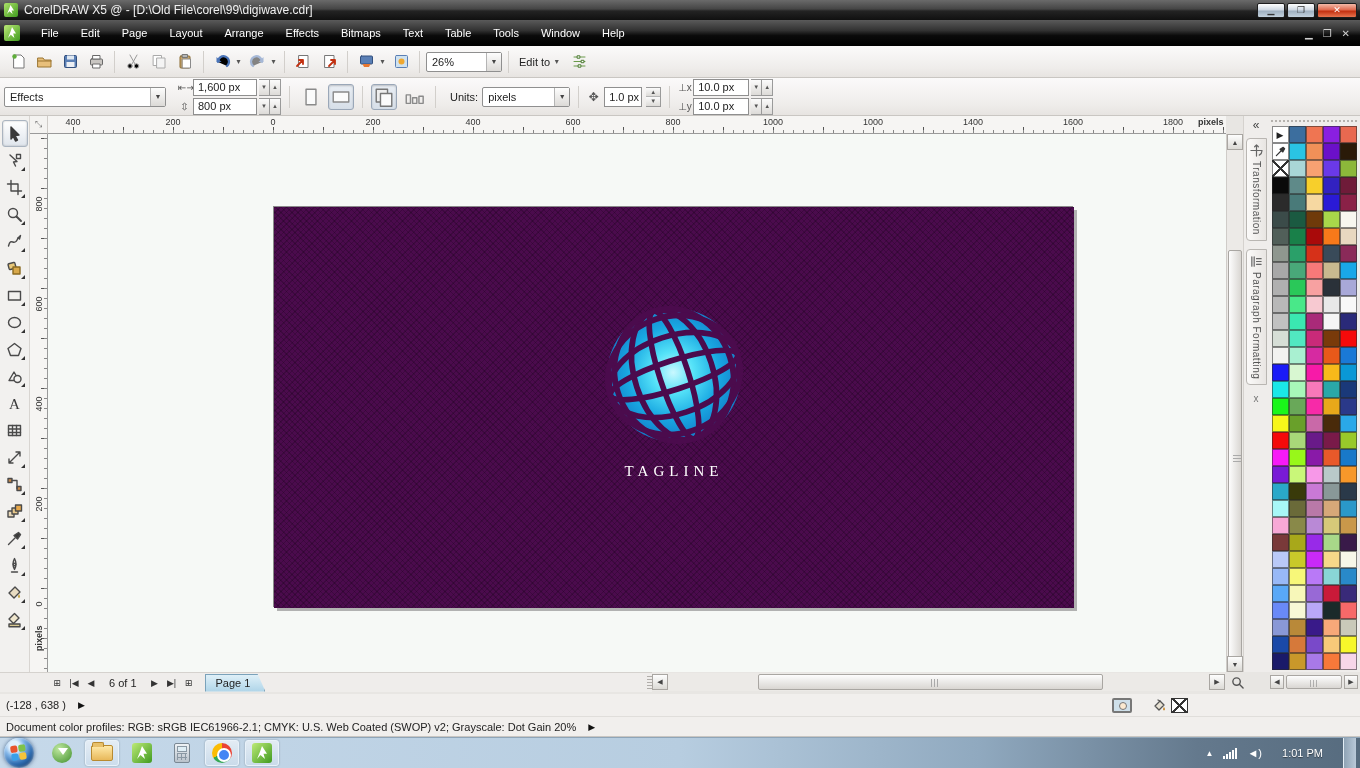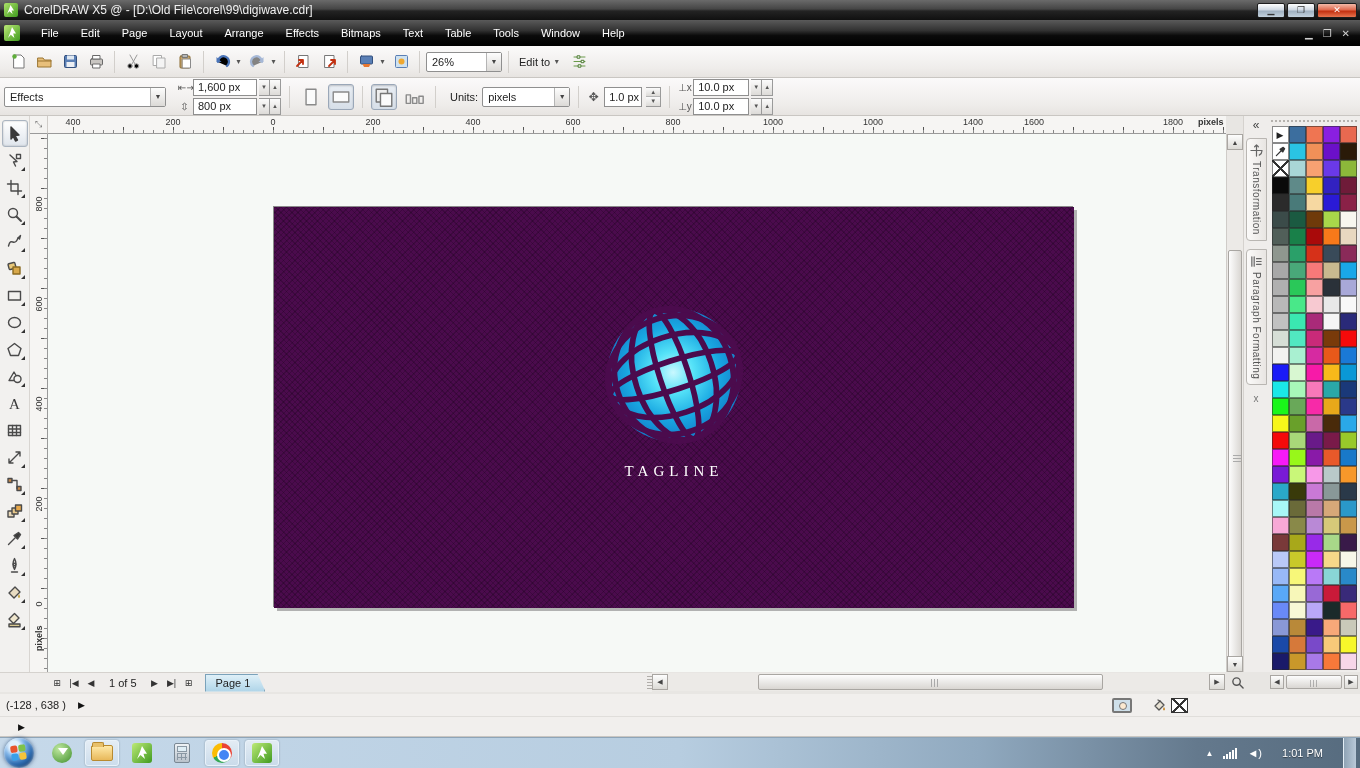--- a/index.html
+++ b/index.html
@@ -532,21 +532,21 @@
     <span style="left: 25px;">400</span>
     <span style="left: 125px;">200</span>
     <span style="left: 225px;">0</span>
     <span style="left: 325px;">200</span>
     <span style="left: 425px;">400</span>
     <span style="left: 525px;">600</span>
     <span style="left: 625px;">800</span>
     <span style="left: 725px;">1000</span>
     <span style="left: 825px;">1000</span>
     <span style="left: 925px;">1400</span>
-    <span style="left: 986px;">1600</span>
+    <span style="left: 1025px;">1600</span>
     <span style="left: 1125px;">1800</span>
     <span class="unit" style="left: 1150px;">pixels</span>
   </div>
 <div id="vruler" class="abs">
     <span style="top: 73px;">800</span>
     <span style="top: 173px;">600</span>
     <span style="top: 273px;">400</span>
     <span style="top: 373px;">200</span>
     <span style="top: 473px;">0</span>
     <span style="top: 512px; font-weight: bold;">pixels</span>
@@ -796,21 +796,21 @@
 <div id="pal-scroll" class="abs">
   <span class="sb-btn" style="width:14px;height:14px">◀</span>
   <span class="pthumb">|||</span>
   <span class="sb-btn" style="width:14px;height:14px">▶</span>
 </div>
 
 <div id="pagenav" class="abs">
   <span class="nav-ico">⊞</span>
   <span class="nav-ico">|◀</span>
   <span class="nav-ico">◀</span>
-  <span class="pagecount">1 of 5</span>
+  <span class="pagecount">6 of 1</span>
   <span class="nav-ico">▶</span>
   <span class="nav-ico">▶|</span>
   <span class="nav-ico">⊞</span>
   <span id="pagetab">
       <span>Page 1</span>
     </span>
   <span class="splitter"></span>
 </div>
 
 <div id="status1" class="abs">
@@ -828,20 +828,21 @@
 </div>
 <div class="ind" style="left:1152px;top:716px">
   <svg viewBox="0 0 15 15">
       <path d="M7.5 1.5 q-2.8 5 0 10 q2.8 -5 0 -10 z" fill="#f4f2ee"></path>
       <circle cx="7.5" cy="7" r="1"></circle>
       <path d="M5 13 h5"></path>
     </svg>
   <span class="sw" id="outline-swatch" style="background: rgb(0, 0, 0);"></span>
 </div>
 <div id="status2" class="abs">
+  <span>Document color profiles: RGB: sRGB IEC61966-2.1; CMYK: U.S. Web Coated (SWOP) v2; Grayscale: Dot Gain 20%</span>
   <span class="flyarrow">▶</span>
 </div>
 
 <div id="taskbar" class="abs">
   <div id="start-orb">
     <span class="flag">
       <i style="background:#e8542f"></i>
         <i style="background:#7ec24a"></i>
         <i style="background:#3aa0e8"></i>
         <i style="background:#f5c43a"></i>

